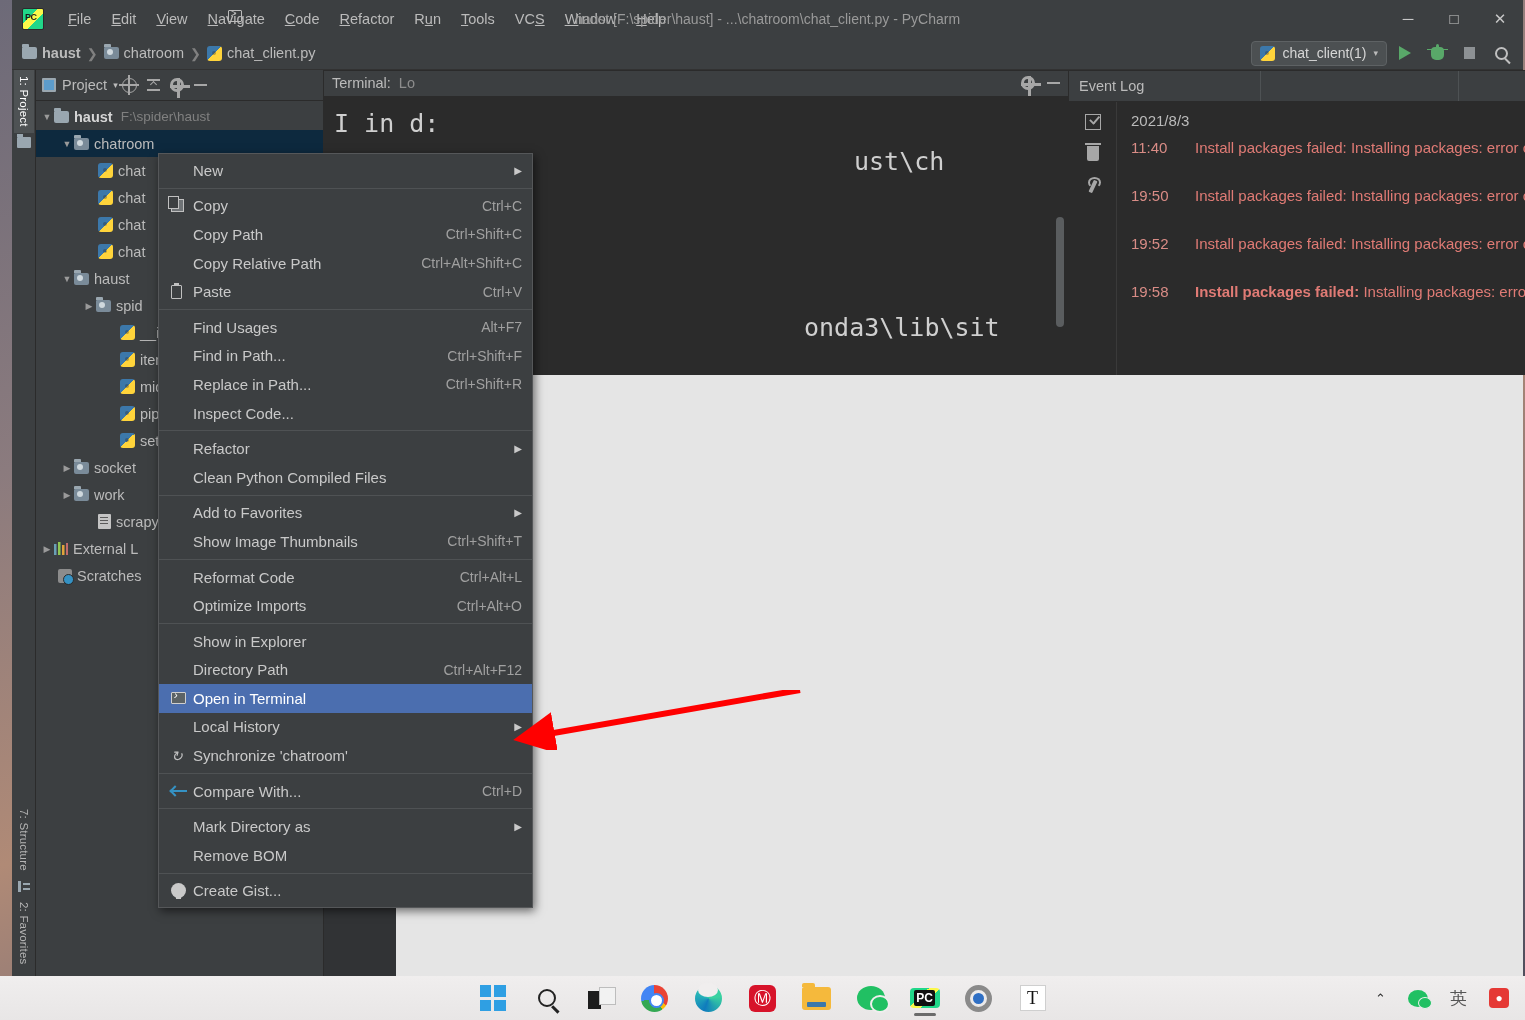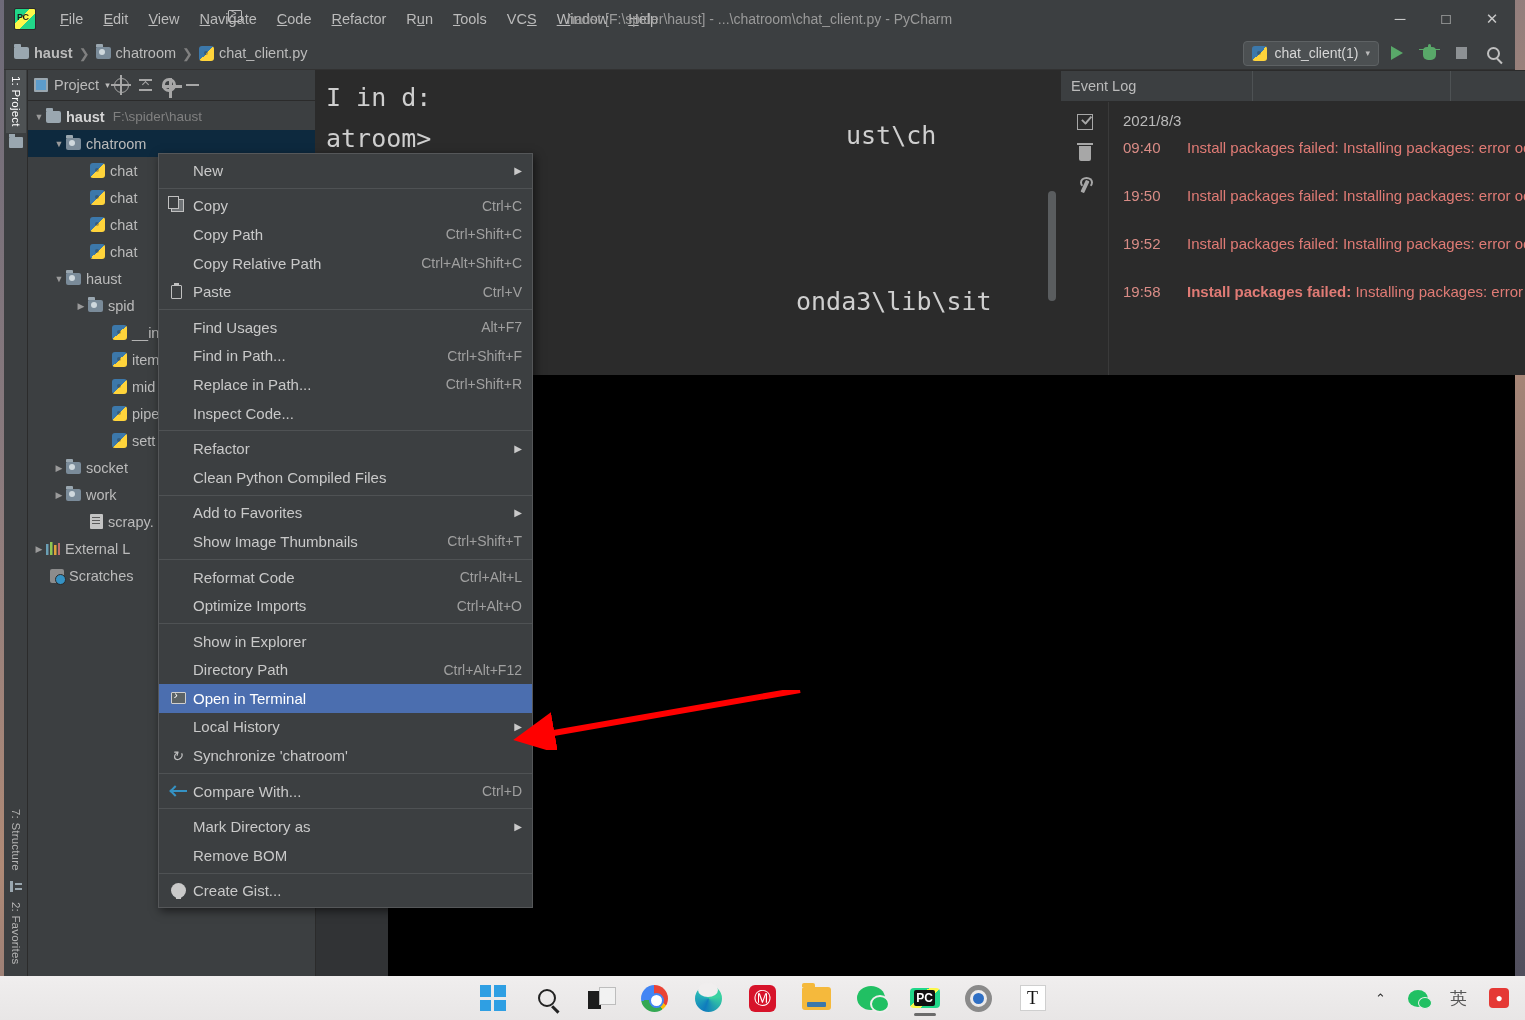--- a/index.html
+++ b/index.html
@@ -14,22 +14,22 @@
 
   
   #desktop-bg {
     position:absolute; left:0; top:0; width:1525px; height:1020px;
     background:
       linear-gradient(160deg,#6d6a78 0%, #8b7b7e 30%, #b08a76 55%, #6f6876 80%, #4b4a58 100%);
   }
 
   
   #pycharm-window {
-    position:absolute; left:4px; top:0px; width:1511px; height:992px;
-    background:#000000;
+    position:absolute; left:12px; top:0px; width:1511px; height:992px;
+    background:#e5e5e5;
     display:flex; flex-direction:column;
   }
 
   
   .titlebar {
     height:37px; background:#3c3f41; display:flex; align-items:center;
     position:relative; flex:0 0 auto;
   }
   .app-logo {
     width:22px;height:22px;margin-left:10px;margin-right:14px;border-radius:2px;
@@ -550,20 +550,28 @@
         </div>
         <div class="stripe">
           <div class="mark sq"></div>
 
         </div>
       </div>
 
       <div class="bottomrow">
 
         <div class="twpane termpane">
+          <div class="tw-header">
+            <span class="tw-title">Terminal:</span>
+            <span class="tw-title muted">Lo</span>
+            <span class="tw-hright">
+              <span class="ico-gear"></span>
+              <span class="ico-min"></span>
+            </span>
+          </div>
           <div class="term-body"><span>I in d:</span>
 <span>atroom&gt;</span>
 <span>leGUI</span>
 <span>Require</span>
 <span>fied: P</span>
 <span>e-packa</span><span style="position:absolute;left:530px;top:44px">ust\ch</span><span style="position:absolute;left:480px;top:210px">onda3\lib\sit</span>
             <div class="term-scroll"></div>
           </div>
         </div>
 
@@ -578,21 +586,21 @@
           </div>
           <div class="log-body">
             <div class="log-side">
               <span class="ico-check"></span>
               <span class="ico-trash"></span>
               <span class="ico-wrench"></span>
             </div>
             <div class="log-list">
               <div class="log-date">2021/8/3</div>
               <div class="log-entry">
-                <span class="log-time">09:40</span>
+                <span class="log-time">11:40</span>
                 <span class="log-msg">Install packages failed: Installing packages: error occurred.</span>
 
               </div>
               <div class="log-entry">
                 <span class="log-time">19:50</span>
                 <span class="log-msg">Install packages failed: Installing packages: error occurred.</span>
 
               </div>
               <div class="log-entry">
                 <span class="log-time">19:52</span>

